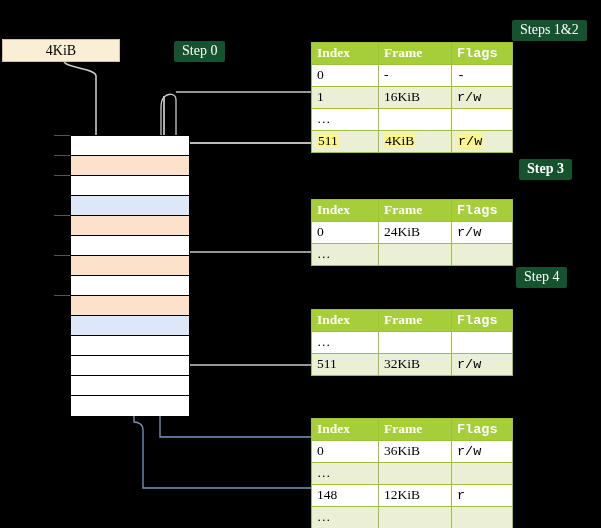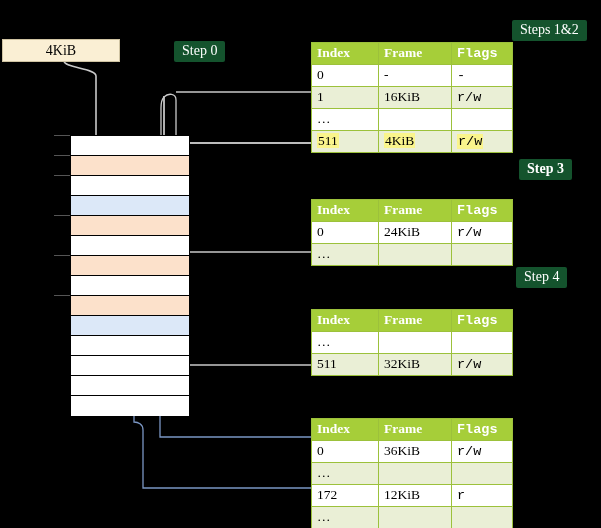--- a/index.html
+++ b/index.html
@@ -247,21 +247,21 @@
           <td class="col-index">0</td>
           <td class="col-frame">36KiB</td>
           <td class="col-flags">r/w</td>
         </tr>
         <tr class="alt">
           <td class="col-index">…</td>
           <td class="col-frame"></td>
           <td class="col-flags"></td>
         </tr>
         <tr>
-          <td class="col-index">172</td>
+          <td class="col-index">148</td>
           <td class="col-frame">12KiB</td>
           <td class="col-flags">r</td>
         </tr>
         <tr class="alt">
           <td class="col-index">…</td>
           <td class="col-frame"></td>
           <td class="col-flags"></td>
         </tr>
       </tbody>
     </table>

